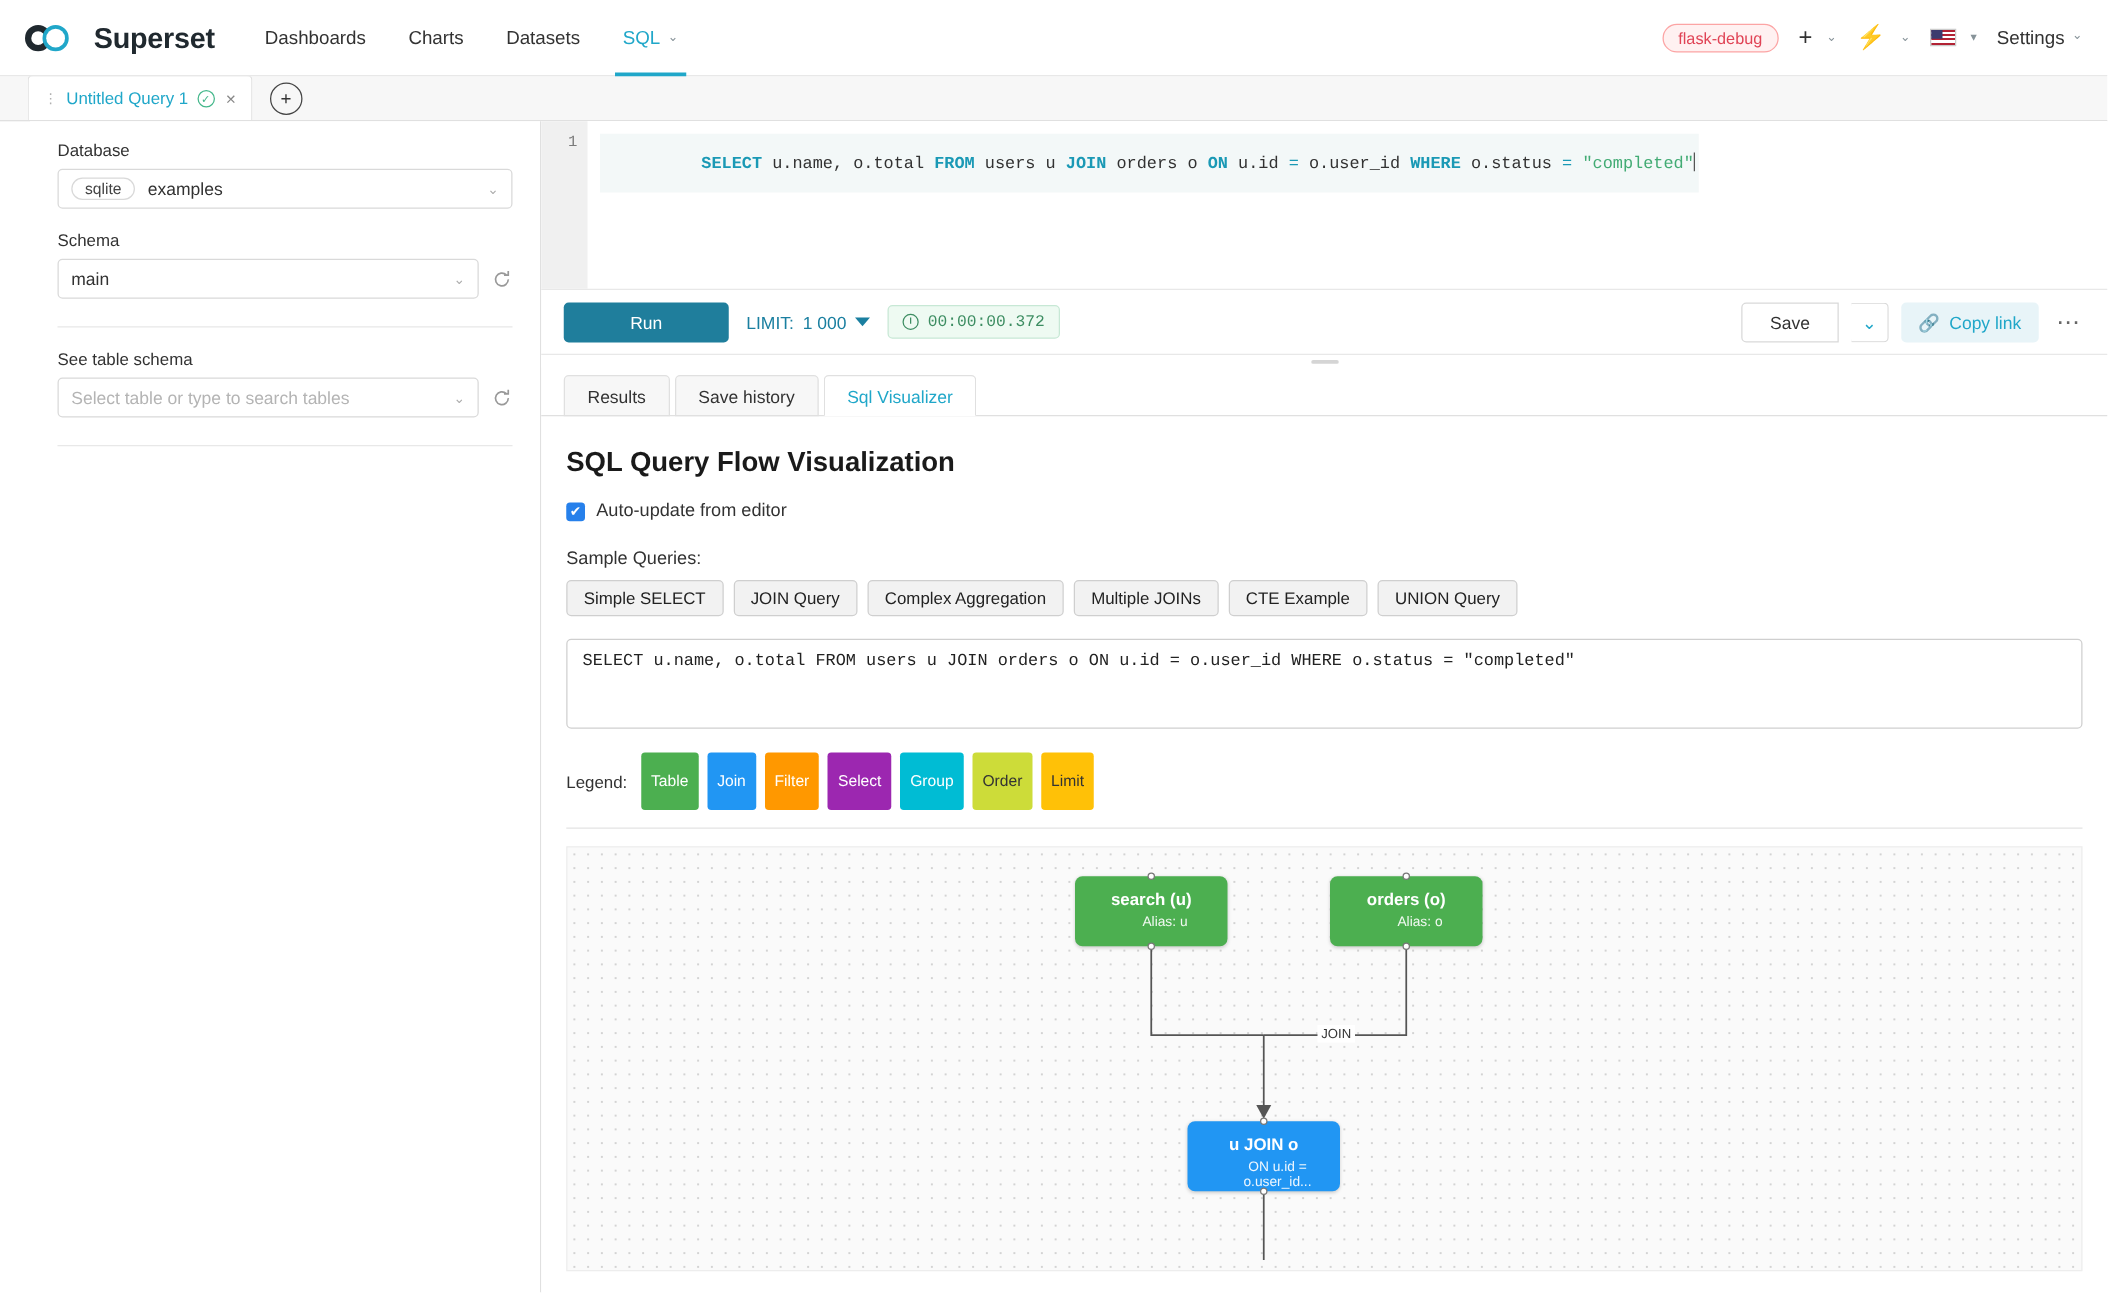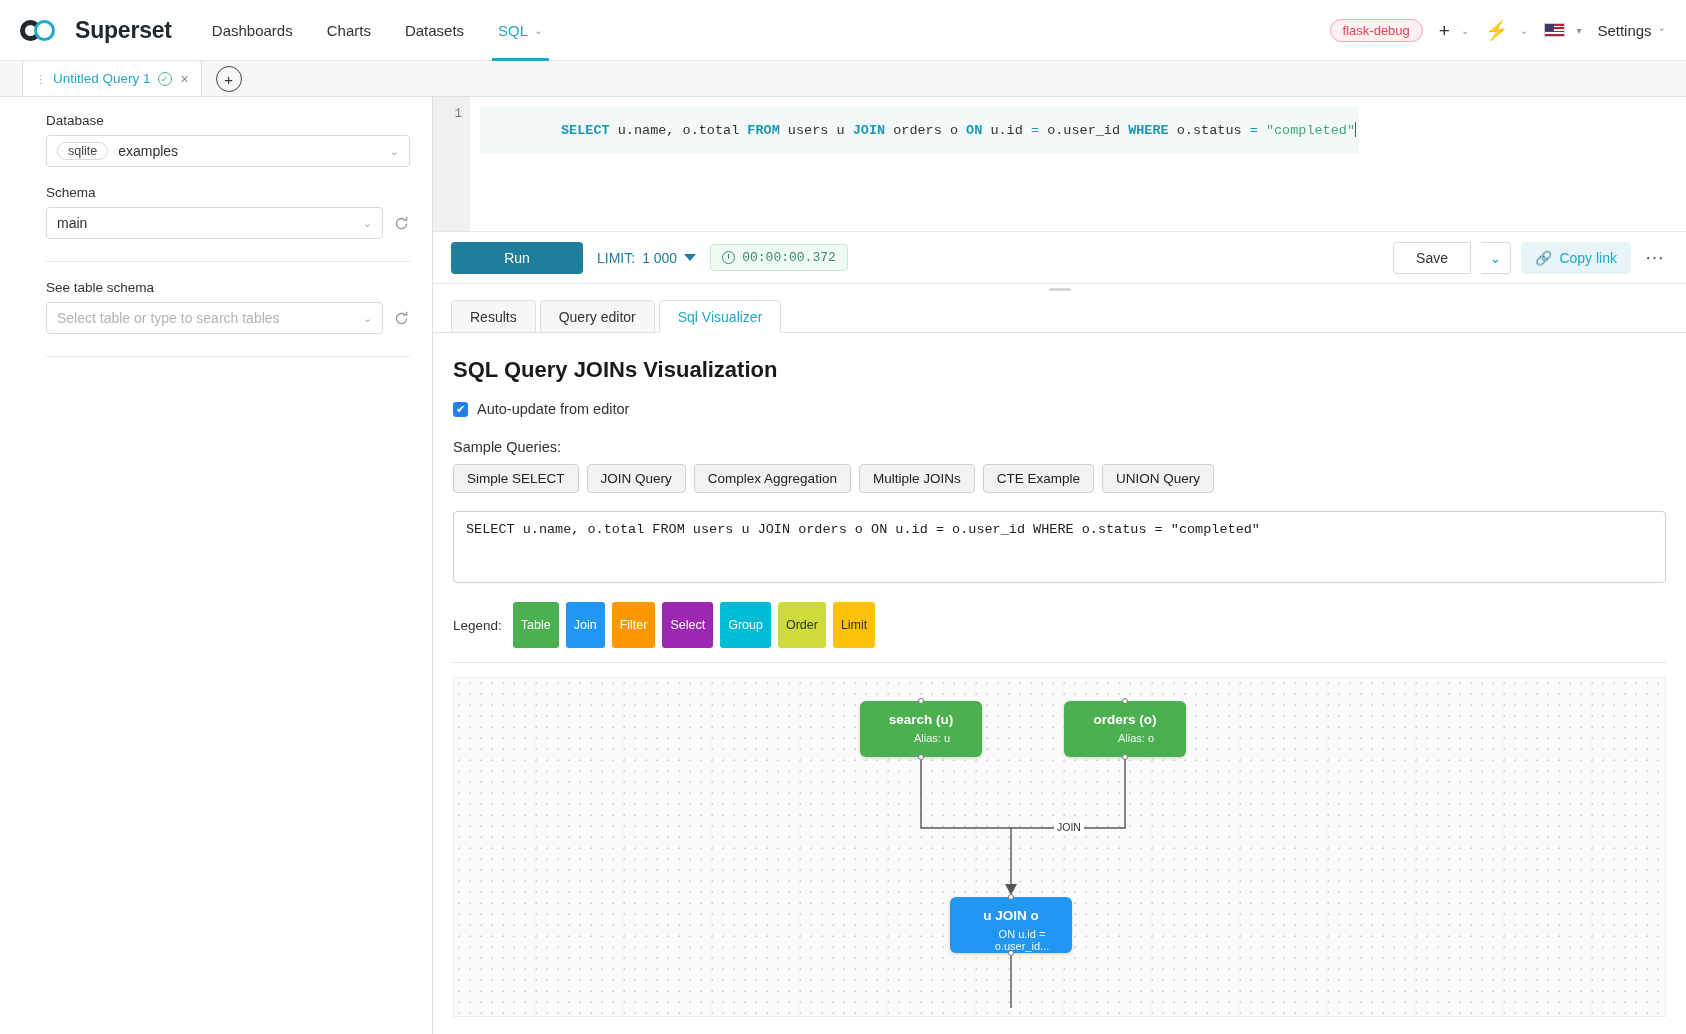--- a/index.html
+++ b/index.html
@@ -308,30 +308,30 @@
 
     <div class="drag-handle">
         <div></div>
       </div>
 
     <div class="rtabs">
       <div class="rtab">
         <span>Results</span>
       </div>
       <div class="rtab">
-        <span>Query editor</span>
+        <span>Save history</span>
       </div>
       <div class="rtab active">
         <span>Sql Visualizer</span>
       </div>
     </div>
     <div class="rtabs-underline"></div>
 
     <div class="viz">
-      <h2 class="viz-title">SQL Query JOINs Visualization</h2>
+      <h2 class="viz-title">SQL Query Flow Visualization</h2>
 
       <div class="chk-row">
         <span class="chk">✔</span>
         <span class="chk-label">Auto-update from editor</span>
       </div>
 
       <div class="sq-label">Sample Queries:</div>
       <div class="sq-row">
         <button class="sq-btn">Simple SELECT</button>
         <button class="sq-btn">JOIN Query</button>

